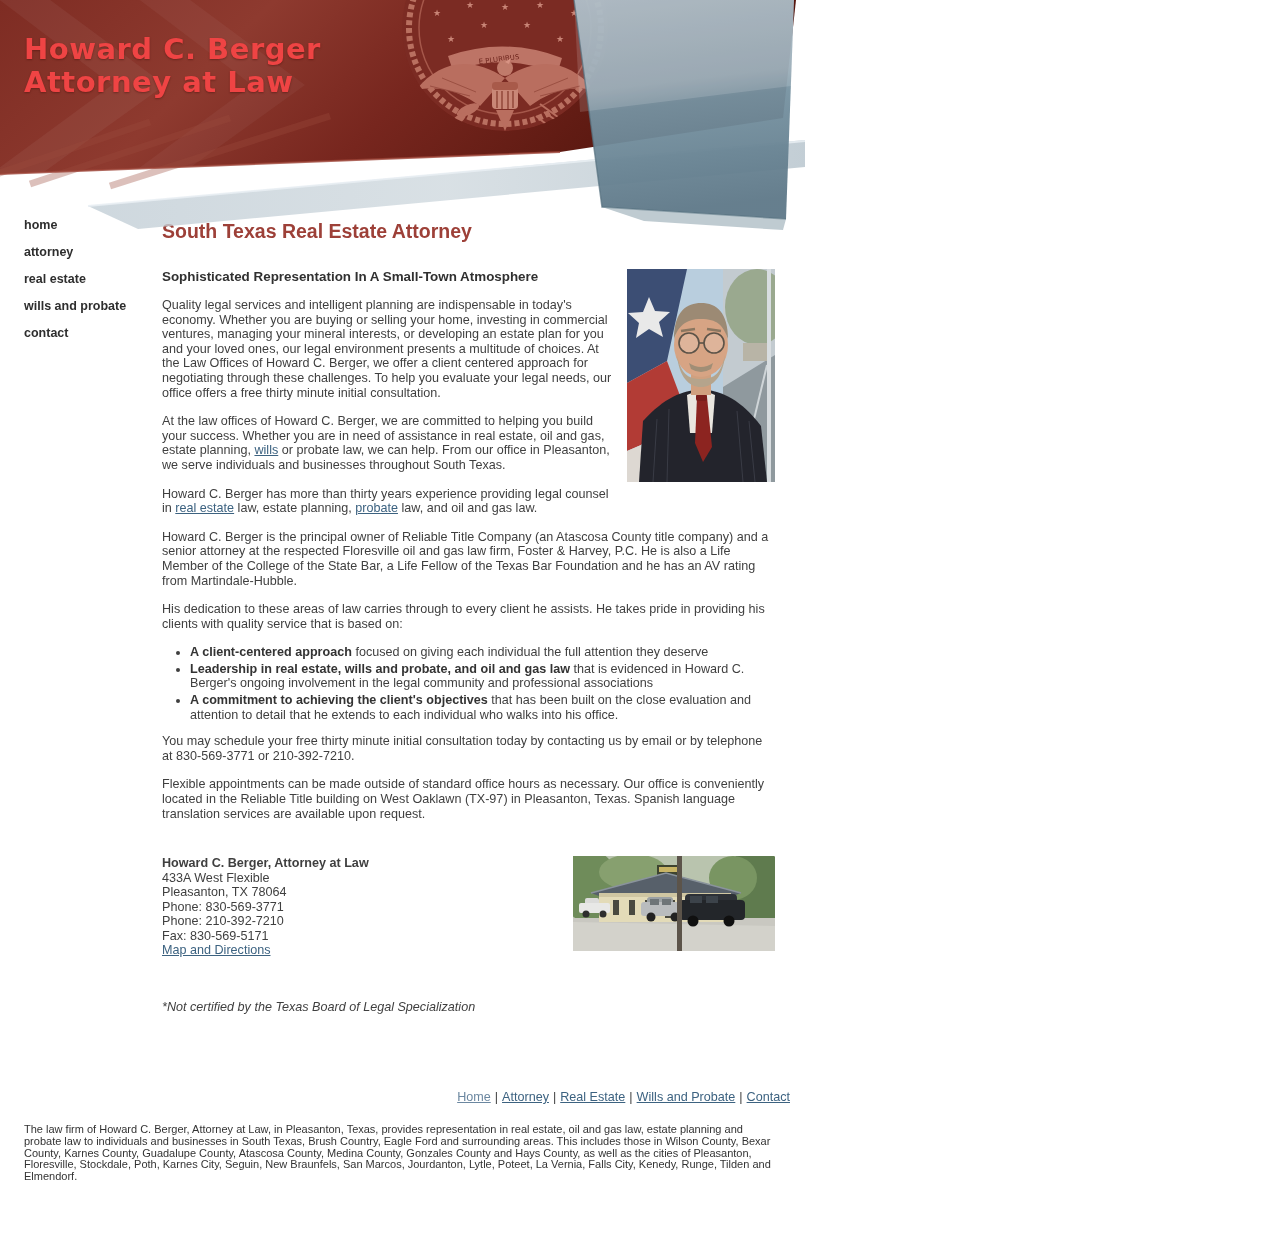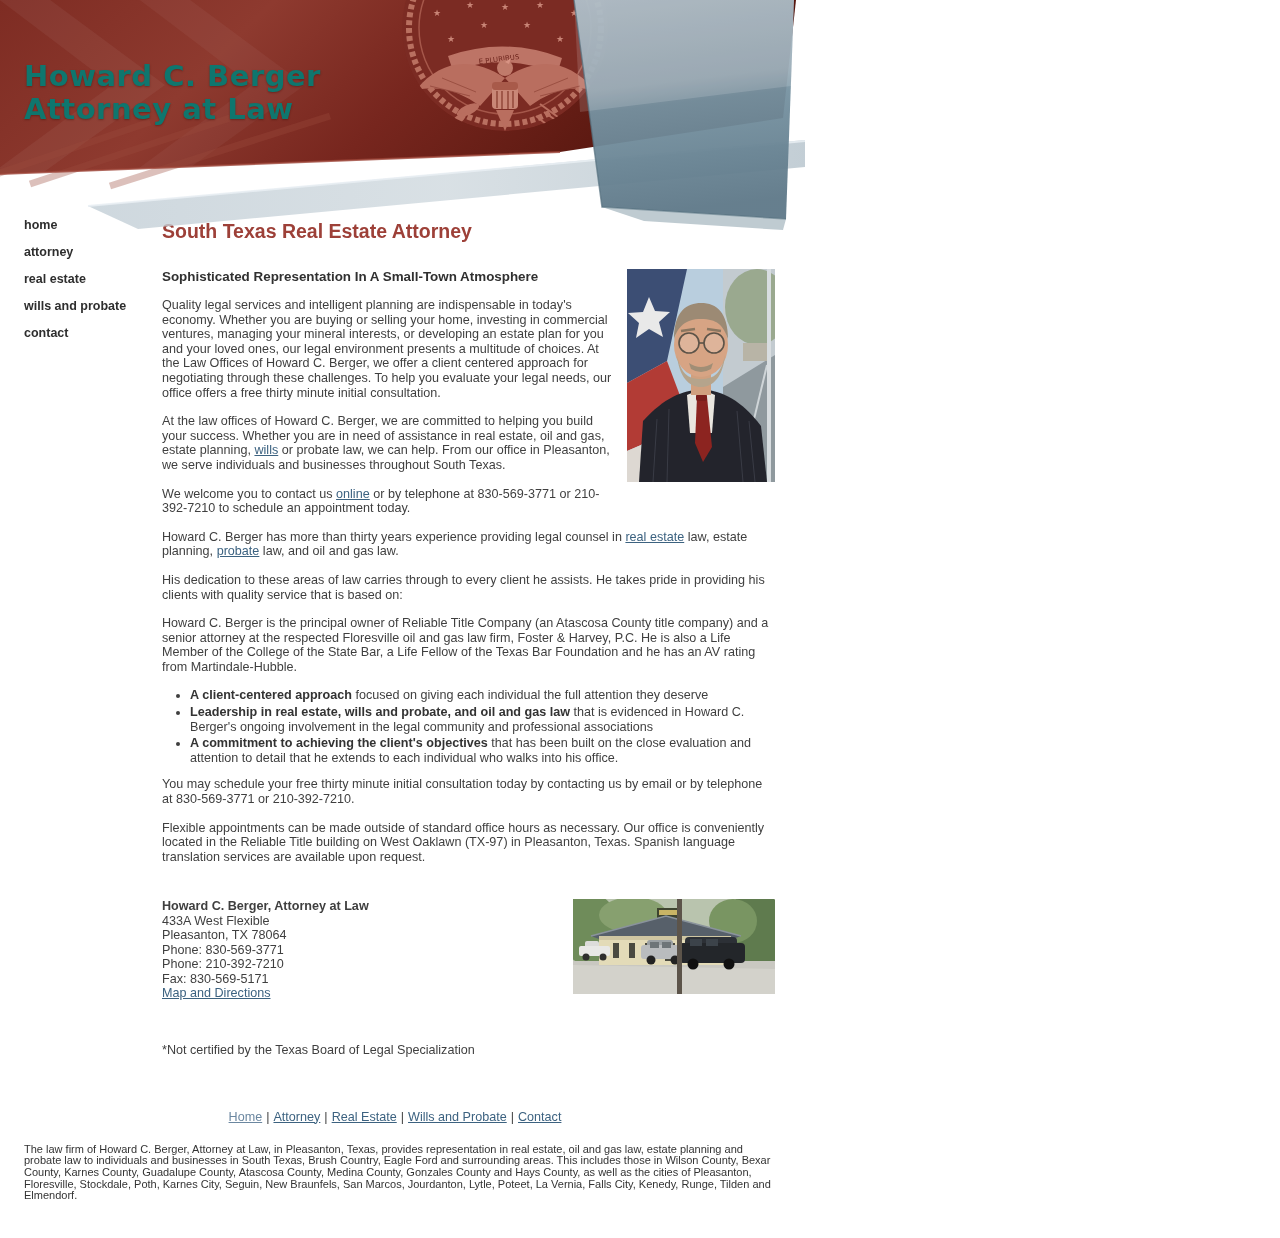--- a/index.html
+++ b/index.html
@@ -4,21 +4,21 @@
 <title>Howard C. Berger Attorney at Law</title>
 <style>
   * { box-sizing: border-box; }
   html,body { margin:0; padding:0; background:#fff; }
   .page { position:relative; width:1280px; height:1238px; overflow:hidden; background:#fff;
           font-family:"Liberation Sans", sans-serif; }
 
   
   .header { position:relative; width:810px; height:212px; }
   .header-art { position:absolute; left:0; top:0; width:810px; height:232px; }
-  .brand { position:absolute; left:24px; top:60px; color:#0f766e;
+  .brand { position:absolute; left:24px; top:33px; color:#ef4444;
            font-family:"DejaVu Sans","Liberation Sans",sans-serif;
            font-weight:bold; line-height:33px; font-size:29px; letter-spacing:0.5px;
            text-shadow:0 1px 2px rgba(60,10,5,0.4); }
 
   
   .main-row { display:flex; width:810px; }
   .sidebar { width:138px; padding:6px 0 0 24px; flex:none; }
   .nav-item { display:block; font-size:12.5px; font-weight:bold; color:#2e2e2e;
               text-decoration:none; margin:0 0 13px 0; cursor:pointer; }
   .content { width:613px; margin-left:24px; flex:none; color:#3f3f3f; }
@@ -34,24 +34,24 @@
 
   .attorney-photo { float:right; width:148px; height:213px; margin:0 0 10px 12px; }
   .attorney-photo svg { display:block; }
 
   .contact-row { margin-top:35px; overflow:hidden; }
   .office-photo { float:right; width:202px; height:95px; margin-left:10px; }
   .office-photo svg { display:block; }
   .contact-block { font-size:12.6px; line-height:14.5px; color:#3f3f3f; }
   .contact-block .firm-name { font-weight:bold; }
 
-  .note { margin:42px 0 0 0 !important; color:#3f3f3f; }
+  .note { margin:42px 0 0 0 !important; font-style:italic; color:#3f3f3f; }
 
   
-  .footer-nav { width:790px; text-align:center; margin-top:52px; font-size:12.6px; color:#3f3f3f; }
+  .footer-nav { width:790px; text-align:right; margin-top:76px; font-size:12.6px; color:#3f3f3f; }
   .footer-nav a { color:#3c6280; text-decoration:underline; cursor:pointer; }
   .footer-nav a.lighter { color:#6b87a0; }
   .footer-nav .sep { margin:0 4px; color:#3f3f3f; }
   .footer-desc { width:752px; margin:20px 0 16px 24px; font-size:11px; line-height:11.7px; color:#333; }
 </style>
 </head>
 <body>
 
 <div class="page">
 
@@ -215,27 +215,26 @@
           <path d="M54,62 L68,60 M80,60 L94,62" stroke="#8a7660" stroke-width="2.5"></path>
         </svg>
       </div>
 
       <h3 class="sub">Sophisticated Representation In A Small-Town Atmosphere</h3>
 
       <p><span>Quality legal services and intelligent planning are indispensable in today's economy. Whether you are buying or selling your home, investing in commercial ventures, managing your mineral interests, or developing an estate plan for you and your loved ones, our legal environment presents a multitude of choices. At the Law Offices of Howard C. Berger, we offer a client centered approach for negotiating through these challenges. To help you evaluate your legal needs, our office offers a free thirty minute initial consultation.</span></p>
 
       <p><span>At the law offices of Howard C. Berger, we are committed to helping you build your success. Whether you are in need of assistance in real estate, oil and gas, estate planning, </span><a>wills</a><span> or probate law, we can help. From our office in Pleasanton, we serve individuals and businesses throughout South Texas.</span></p>
 
-      <p><span>We welcome you to contact us </span><a>online</a><span> or by telephone at 830-569-3771 or 210-392-7210 to schedule an appointment today.</span></p>
 
 
       <p><span>Howard C. Berger has more than thirty years experience providing legal counsel in </span><a>real estate</a><span> law, estate planning, </span><a>probate</a><span> law, and oil and gas law.</span></p>
 
+      <p>Howard C. Berger is the principal owner of Reliable Title Company (an Atascosa County title company) and a senior attorney at the respected Floresville oil and gas law firm, Foster &amp; Harvey, P.C. He is also a Life Member of the College of the State Bar, a Life Fellow of the Texas Bar Foundation and he has an AV rating from Martindale-Hubble.</p>
       <p>His dedication to these areas of law carries through to every client he assists. He takes pride in providing his clients with quality service that is based on:</p>
-      <p>Howard C. Berger is the principal owner of Reliable Title Company (an Atascosa County title company) and a senior attorney at the respected Floresville oil and gas law firm, Foster &amp; Harvey, P.C. He is also a Life Member of the College of the State Bar, a Life Fellow of the Texas Bar Foundation and he has an AV rating from Martindale-Hubble.</p>
 
       <ul>
         <li><span class="bold">A client-centered approach</span><span> focused on giving each individual the full attention they deserve</span></li>
         <li><span class="bold">Leadership in real estate, wills and probate, and oil and gas law</span><span> that is evidenced in Howard C. Berger's ongoing involvement in the legal community and professional associations</span></li>
         <li><span class="bold">A commitment to achieving the client's objectives</span><span> that has been built on the close evaluation and attention to detail that he extends to each individual who walks into his office.</span></li>
       </ul>
 
       <p>You may schedule your free thirty minute initial consultation today by contacting us by email or by telephone at 830-569-3771 or 210-392-7210.</p>
       <p>Flexible appointments can be made outside of standard office hours as necessary. Our office is conveniently located in the Reliable Title building on West Oaklawn (TX-97) in Pleasanton, Texas. Spanish language translation services are available upon request.</p>
 

